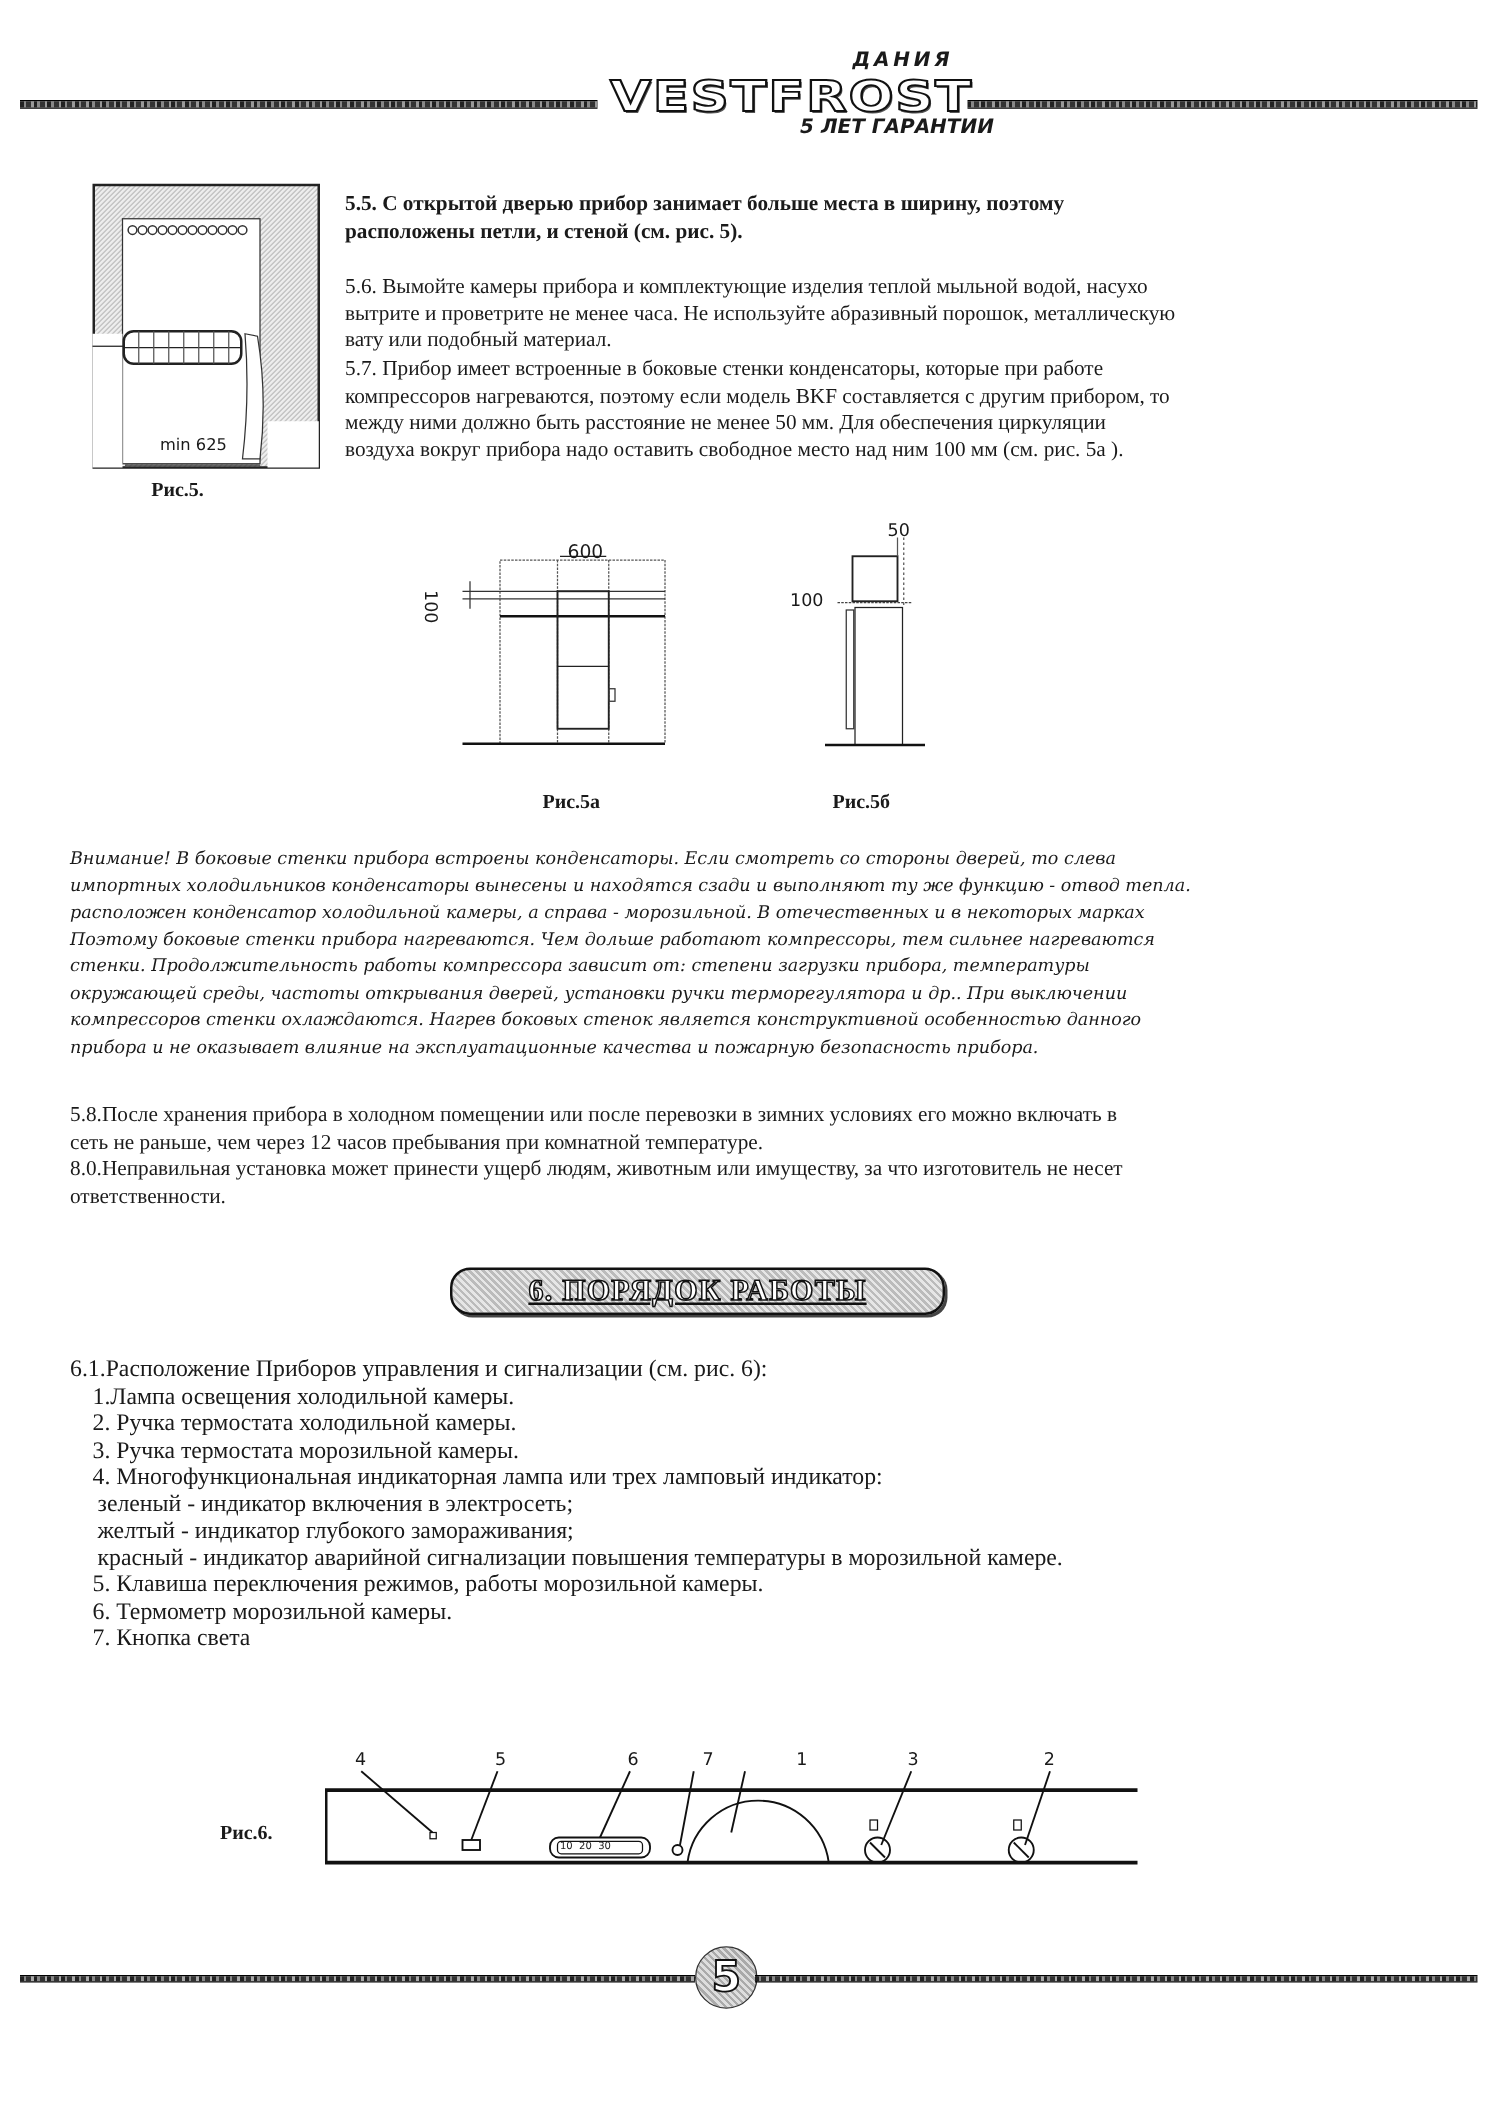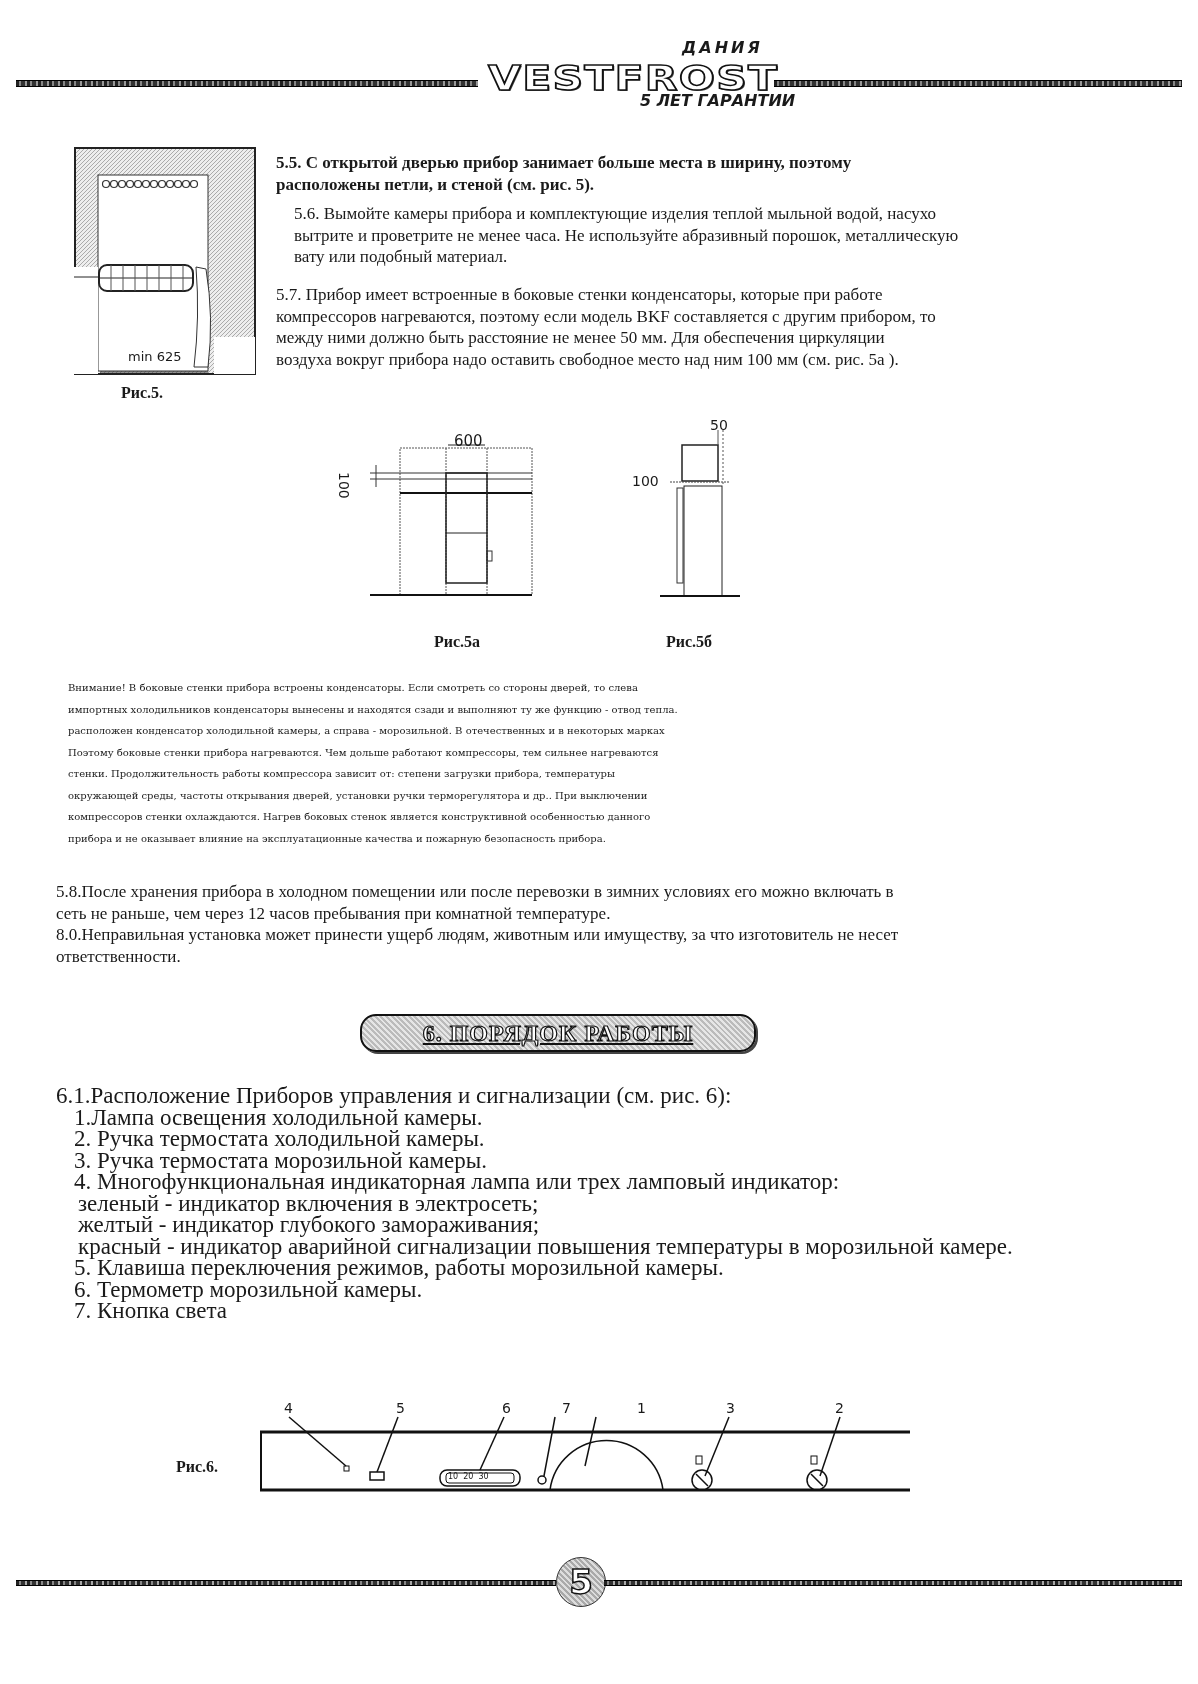--- a/index.html
+++ b/index.html
@@ -7,27 +7,27 @@
   .abs{position:absolute;}
   
   .hdr-line{position:absolute;height:5px;background:repeating-linear-gradient(90deg,#222 0 3px,#888 3px 5px,#333 5px 9px,#999 9px 11px);border-top:1px solid #000;border-bottom:1px solid #000;}
   .brand{position:absolute;left:488px;top:58px;font-family:"DejaVu Sans",sans-serif;font-weight:bold;font-size:34px;letter-spacing:1px;color:#fff;-webkit-text-stroke:1.5px #111;text-shadow:1px 1px 0 #555;transform:scaleX(1.25);transform-origin:left;}
   .country{position:absolute;left:682px;top:38px;font-family:"DejaVu Sans",sans-serif;font-style:italic;font-weight:bold;font-size:16px;letter-spacing:3px;}
   .warranty{position:absolute;left:640px;top:91px;font-family:"DejaVu Sans",sans-serif;font-style:italic;font-weight:bold;font-size:16px;}
   
   .p{position:absolute;font-size:17px;line-height:21.5px;text-align:justify;}
   .p .ln{display:block;}
   .bold{font-weight:bold;}
-  .ital{font-family:"DejaVu Serif",serif;font-size:10px;line-height:21.5px;margin-left:12px;}
+  .ital{font-style:italic;font-family:"DejaVu Serif",serif;font-size:14px;line-height:21.5px;}
   .cap{position:absolute;font-weight:bold;font-size:16px;}
   
   svg{position:absolute;overflow:visible;}
   .section-banner{position:absolute;left:360px;top:1014px;width:392px;height:34px;border:2px solid #111;border-radius:16px;background:repeating-linear-gradient(45deg,#bbb 0 2px,#e6e6e6 2px 4px);box-shadow:2px 2px 0 #444;display:flex;align-items:center;justify-content:center;}
   .section-banner span{font-family:Liberation Serif, serif;font-weight:bold;font-size:24px;color:#fff;-webkit-text-stroke:1.2px #111;letter-spacing:1px;text-decoration:underline;}
-  .list{position:absolute;font-size:23px;line-height:21.5px;}
+  .list{position:absolute;font-size:19px;line-height:21.5px;}
   .list .ln{display:block;white-space:nowrap;}
   .footer-line{position:absolute;top:1580px;height:4px;background:repeating-linear-gradient(90deg,#222 0 3px,#888 3px 5px,#333 5px 9px,#aaa 9px 11px);border-top:1px solid #000;border-bottom:1px solid #000;}
   .page-num{position:absolute;left:556px;top:1557px;width:48px;height:48px;border-radius:50%;border:1px solid #333;background:repeating-linear-gradient(45deg,#aaa 0 2px,#ddd 2px 4px);display:flex;align-items:center;justify-content:center;font-family:"DejaVu Sans",sans-serif;font-weight:bold;font-size:34px;color:#fff;-webkit-text-stroke:1.5px #111;}
 </style>
 </head>
 <body>
 
 <div>
   <div class="country">ДАНИЯ</div>
   <div class="hdr-line" style="left:16px;top:80px;width:462px;"></div>
@@ -76,21 +76,21 @@
   <path d="M122,120 L132,122 Q140,170 134,220 L120,220 Q126,170 122,120 Z" fill="#fff" stroke="#333"></path>
   <line x1="26" y1="225" x2="134" y2="225" stroke="#333"></line>
 </svg>
 <div class="abs" style="left:128px;top:349px;font-family:'DejaVu Sans',sans-serif;font-size:13px;">min 625</div>
 <div class="cap" style="left:121px;top:384px;">Рис.5.</div>
 
 <div class="p bold" style="left:276px;top:152px;width:773px;">
   <span class="ln">5.5. С открытой дверью прибор занимает больше места в ширину, поэтому</span>
   <span class="ln" style="text-align:left">расположены петли, и стеной (см. рис. 5).</span>
 </div>
-<div class="p" style="left:276px;top:203px;width:773px;margin-left:18px;">
+<div class="p" style="left:276px;top:218px;width:773px;">
   <span class="ln">5.6. Вымойте камеры прибора и комплектующие изделия теплой мыльной водой, насухо</span>
   <span class="ln">вытрите и проветрите не менее часа. Не используйте абразивный порошок, металлическую</span>
   <span class="ln">вату или подобный материал.</span>
 </div>
 <div class="p" style="left:276px;top:284px;width:773px;">
   <span class="ln">5.7. Прибор имеет встроенные в боковые стенки конденсаторы, которые при работе</span>
   <span class="ln">компрессоров нагреваются, поэтому если модель BKF составляется с другим прибором, то</span>
   <span class="ln">между ними должно быть расстояние не менее 50 мм. Для обеспечения циркуляции</span>
   <span class="ln">воздуха вокруг прибора надо оставить свободное место над ним 100 мм (см. рис. 5а ).</span>
 </div>

